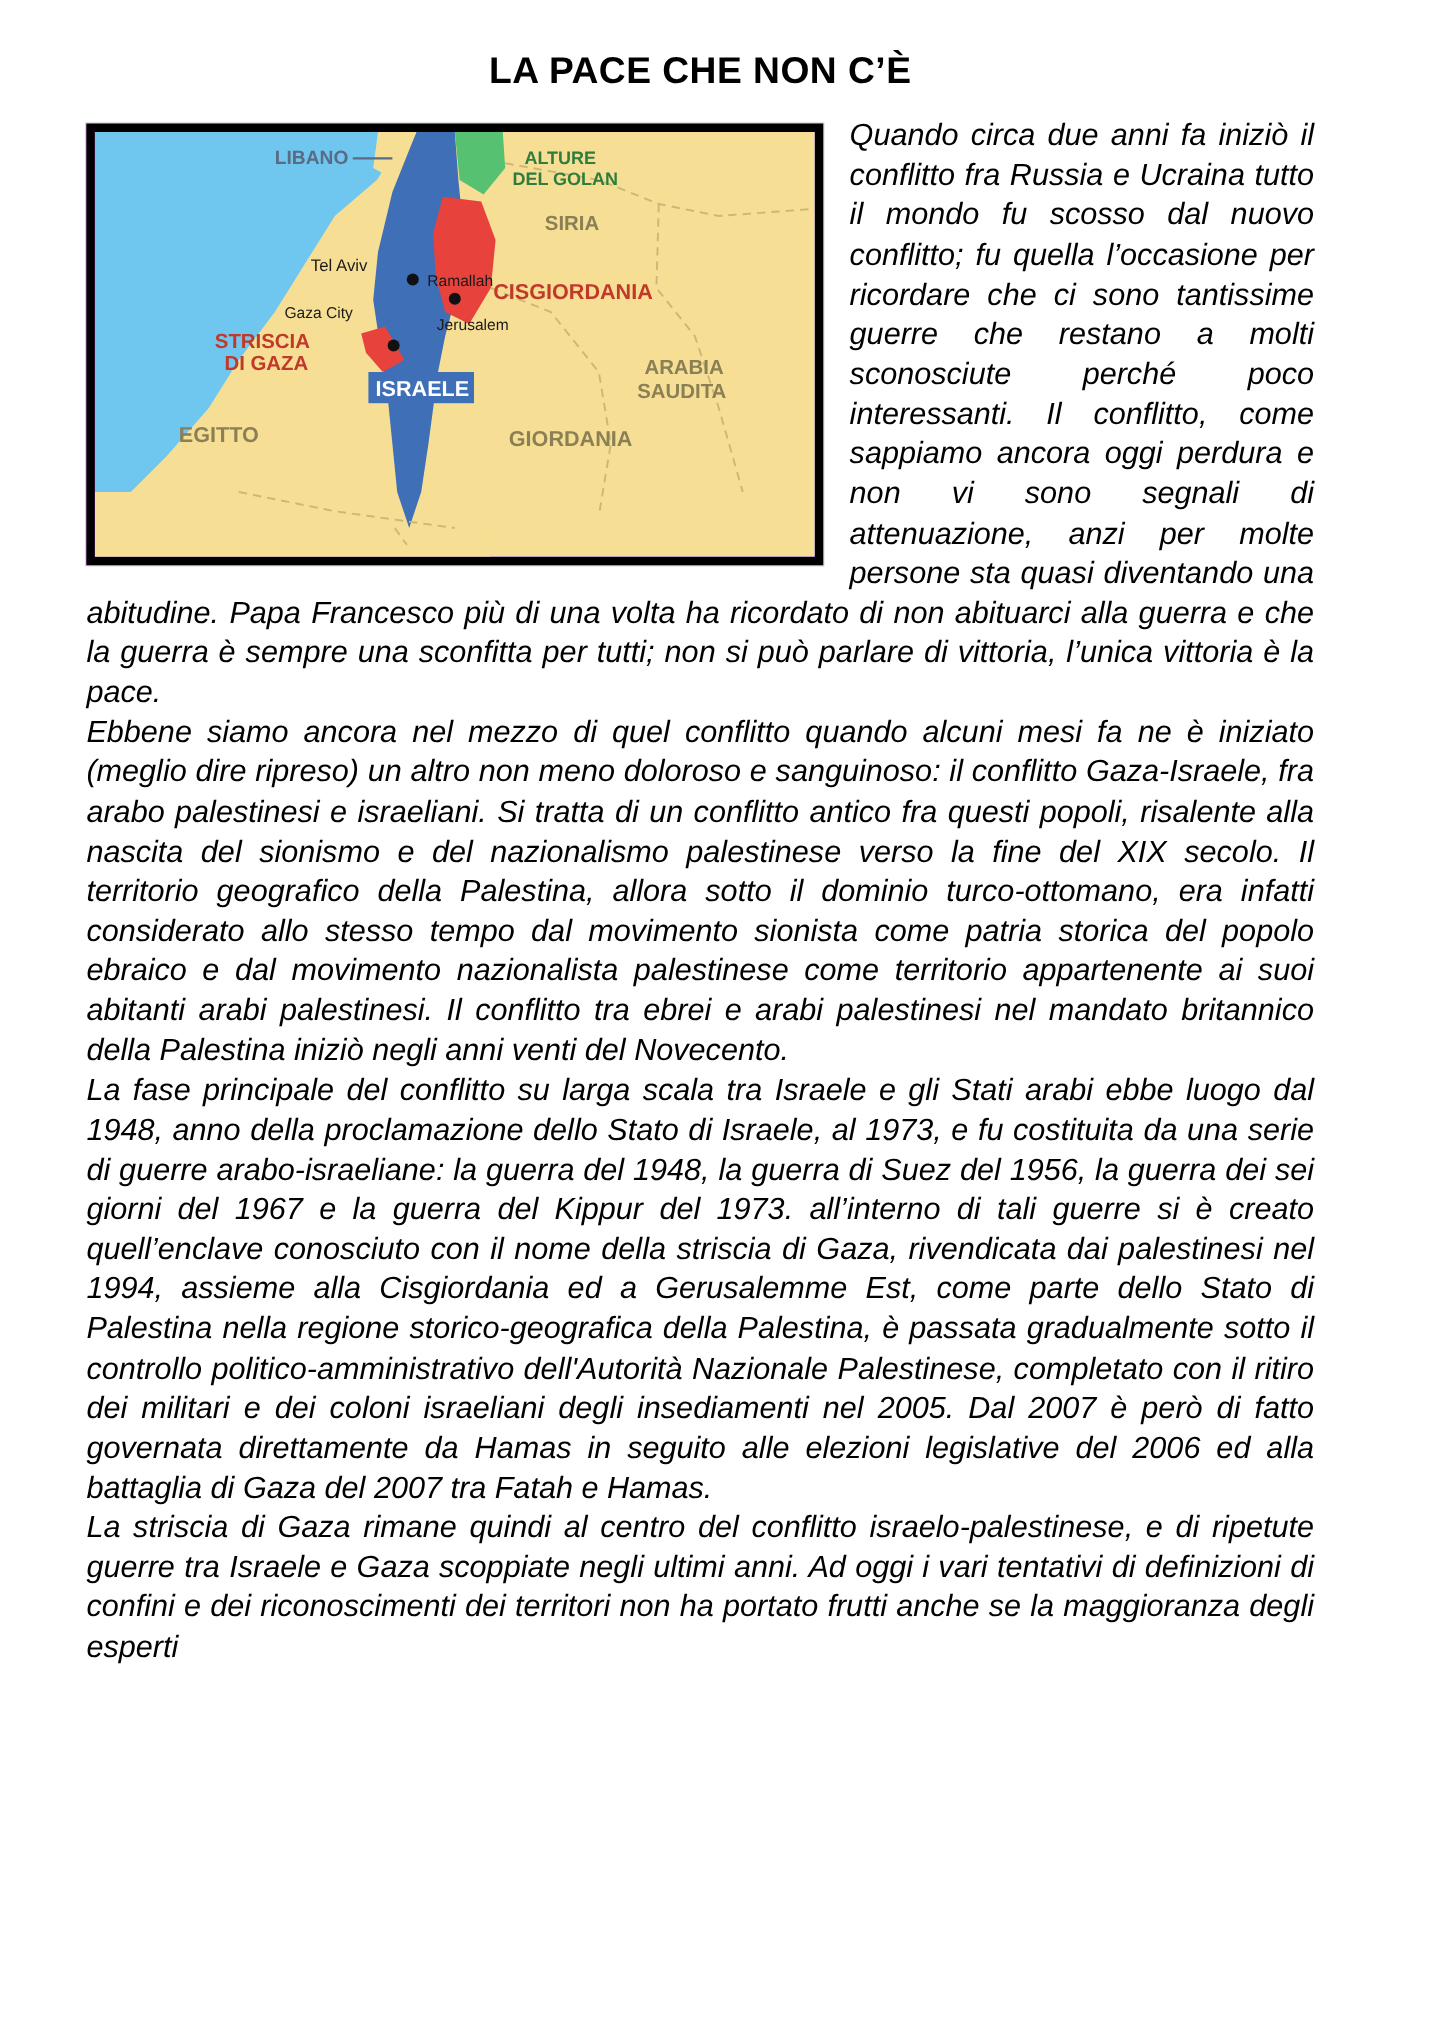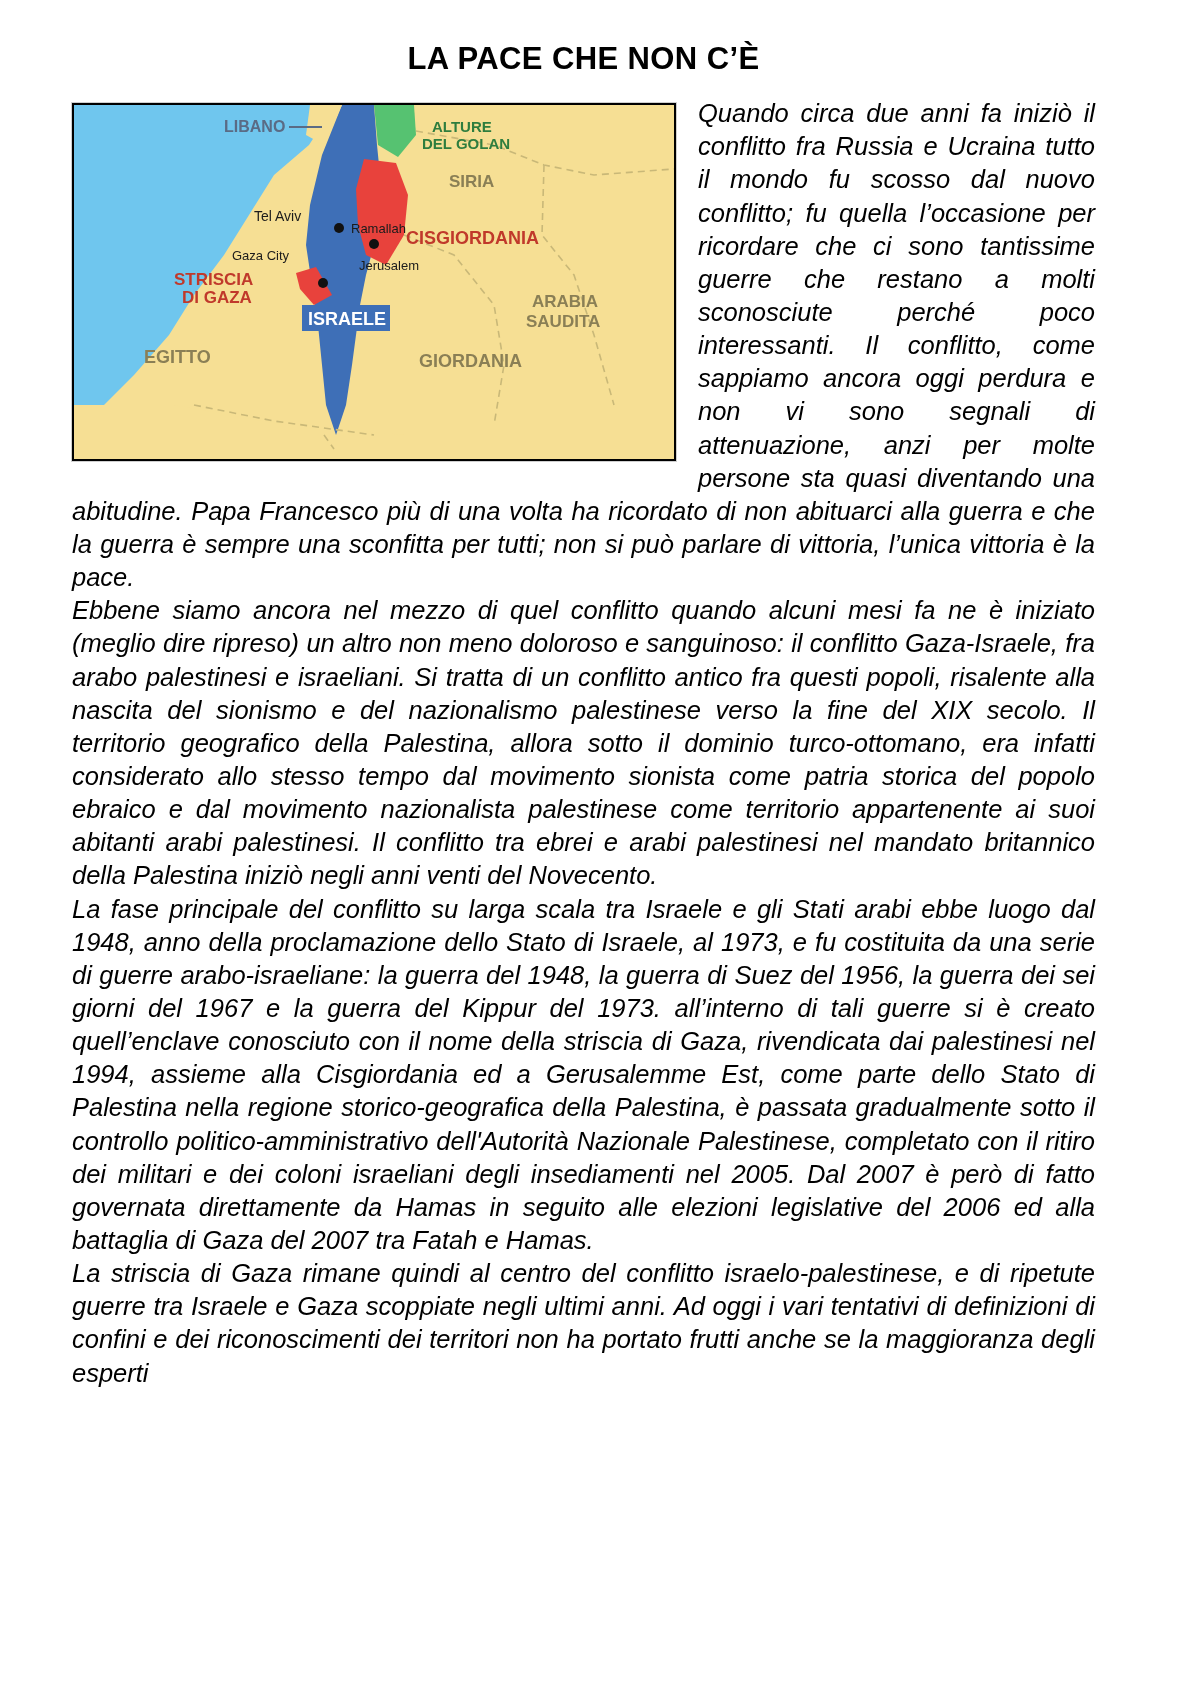--- a/index.html
+++ b/index.html
@@ -39,21 +39,21 @@
     font-style: italic;
   }
   .para {
     margin: 0;
   }
   .figure {
     float: left;
     width: 600px;
     height: 354px;
     margin: 6px 22px 4px 0;
-    border: 2px solid #000000;
+    border: 7px solid #000000;
     box-shadow: 0 0 0 1px #cfcfcf;
     position: relative;
     overflow: hidden;
     background: #d946ef;
   }
   .map-svg { display: block; width: 100%; height: 100%; }
   .clearfix::after { content: ""; display: block; clear: both; }
 </style>
 </head>
 <body>

